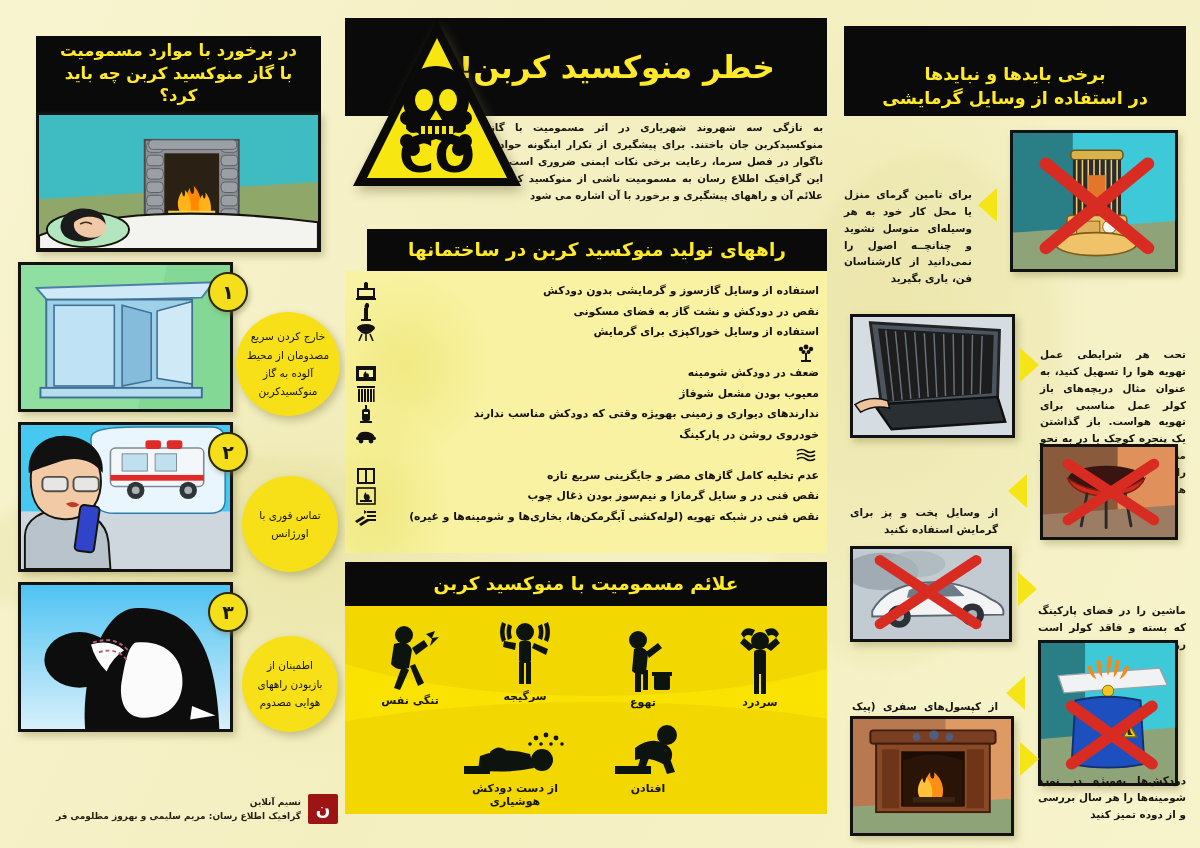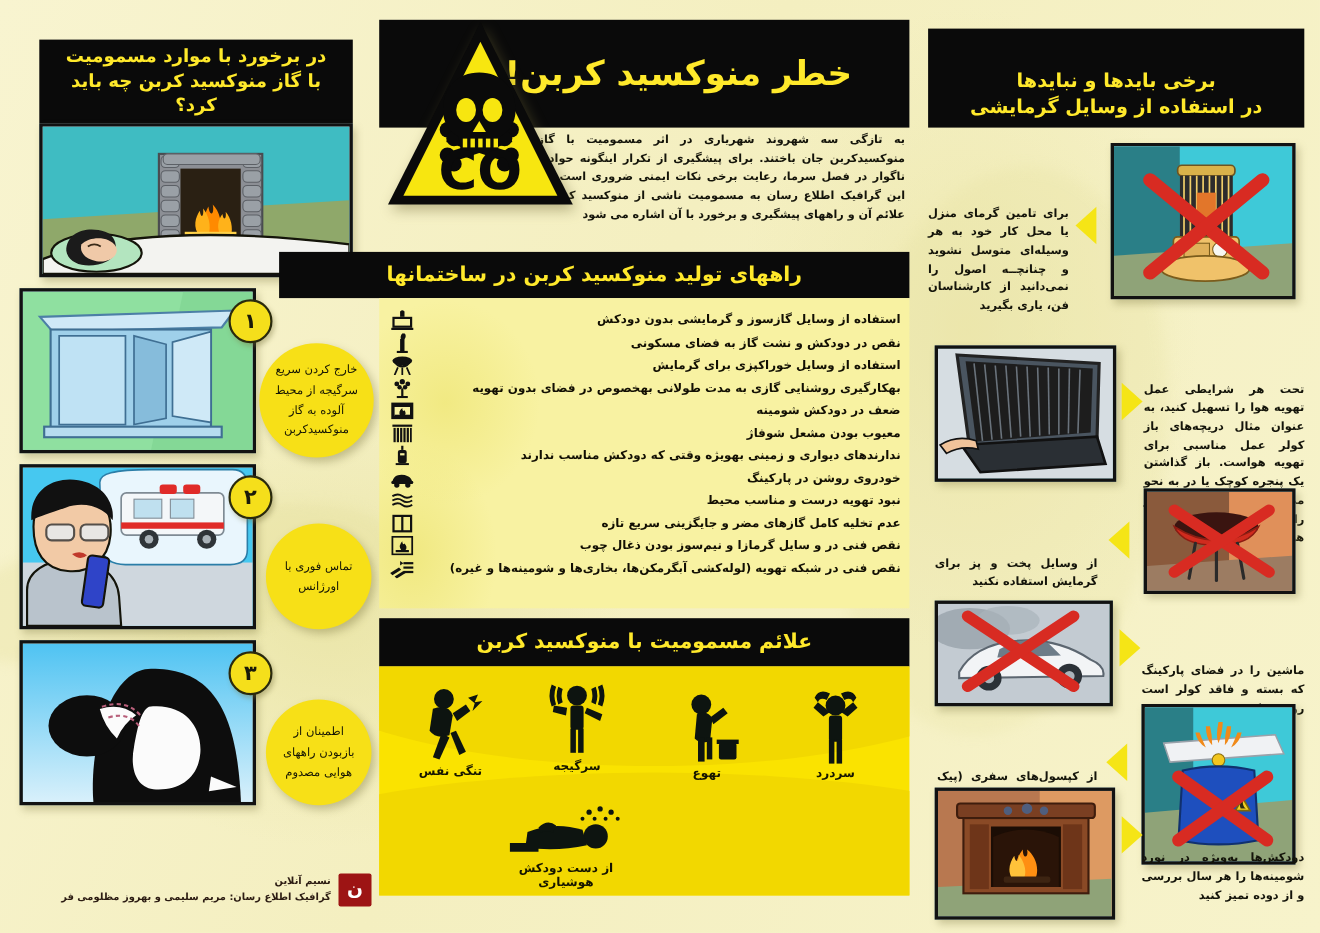--- a/index.html
+++ b/index.html
@@ -94,21 +94,21 @@
     position:absolute; left:4px; top:-4px; width:176px; height:185px; z-index:4;
     filter:drop-shadow(3px 5px 6px rgba(110,105,55,.45));
   }
   #intro {
     position:absolute; right:4px; top:102px; width:334px;
     font-size:10.2px; color:#14140a; line-height:1.66; text-align:justify;
     font-weight:bold;
   }
 
   #causes-bar {
-    margin-top:6px; height:42px; font-size:18.5px; width:573px;
+    margin-top:6px; height:42px; font-size:18.5px; width:460px;
   }
   #causes-box {
     position:relative; width:482px; height:282px;
     background:
       radial-gradient(ellipse 120px 130px at 60px 95px, rgba(240,232,125,.85) 0%, rgba(240,232,125,0) 72%),
       radial-gradient(ellipse 110px 150px at 30px 235px, rgba(238,230,120,.8) 0%, rgba(238,230,120,0) 70%),
       #f8f2a2;
     padding:10px 8px 6px 8px; display:flex; flex-direction:row;
   }
   #causes-list { flex:1; display:flex; flex-direction:column; }
@@ -217,21 +217,21 @@
         <path d="M150 0 L215 0 L215 150 L120 150Z" fill="#7fd492" opacity=".7"></path>
         <path d="M16 24 L198 18 L186 34 L28 38Z" fill="#cfe9f7" stroke="#4c7fa6" stroke-width="2"></path>
         <rect x="26" y="36" width="150" height="96" fill="#9fd0ea" stroke="#3f6f93" stroke-width="2"></rect>
         <rect x="34" y="42" width="62" height="84" fill="#bfe2f4" stroke="#3f6f93" stroke-width="1.6"></rect>
         <path d="M104 42 L134 50 L134 120 L104 126Z" fill="#86bcdb" stroke="#3f6f93" stroke-width="1.6"></path>
         <path d="M140 48 L176 38 L176 124 L140 118Z" fill="#cfe9f7" stroke="#3f6f93" stroke-width="1.6"></path>
         <rect x="20" y="128" width="166" height="10" fill="#b6dcef" stroke="#3f6f93" stroke-width="2"></rect>
       </svg>
     </div>
     <div class="numbadge" style="left:190px;top:236px">۱</div>
-    <div class="bubble" id="bubble1">خارج کردن سریع سرگیجه از محیط آلوده به گاز منوکسیدکربن</div>
+    <div class="bubble" id="bubble1">خارج کردن سریع مصدومان از محیط آلوده به گاز منوکسیدکربن</div>
 
     <div id="panel3" class="photo">
       <svg viewBox="0 0 215 150" width="100%" height="100%" preserveAspectRatio="none">
         <rect width="215" height="150" fill="#46c8f0"></rect>
         <rect y="90" width="215" height="60" fill="#cfd7de"></rect>
 
         <path d="M72 14 C72 6 84 2 120 2 L196 2 C206 2 210 8 210 18 L210 78 C210 88 204 92 194 92 L96 92 C84 92 74 86 74 76Z" fill="#e9f6fd" stroke="#2b7ea8" stroke-width="1.5"></path>
         <rect x="92" y="24" width="96" height="40" rx="5" fill="#f4f7f9" stroke="#7f8b94" stroke-width="1.6"></rect>
         <rect x="104" y="30" width="26" height="18" fill="#bfe0ef" stroke="#7f8b94"></rect>
         <rect x="138" y="30" width="22" height="18" fill="#bfe0ef" stroke="#7f8b94"></rect>
@@ -353,21 +353,20 @@
             <div class="cause-txt">استفاده از وسایل خوراکپزی برای گرمایش</div>
             <div class="cause-ico">
               <svg width="22" height="18" viewBox="0 0 22 18">
                 <ellipse cx="11" cy="5" rx="9" ry="4" fill="#111"></ellipse>
                 <path d="M3 6 q8 6 16 0 q-3 5 -8 5 q-5 0 -8 -5z" fill="#111"></path>
                 <path d="M7 11 L4 18 M11 11 L11 18 M15 11 L18 18" stroke="#111" stroke-width="1.6"></path>
               </svg>
             </div>
           </div>
           <div class="cause-row">
-            <div class="cause-txt">بهکارگیری روشنایی گازی به مدت طولانی بهخصوص در فضای بدون تهویه</div>
             <div class="cause-ico">
               <svg width="22" height="18" viewBox="0 0 22 18">
                 <circle cx="11" cy="3" r="2.4" fill="#111"></circle>
                 <circle cx="6" cy="5" r="2.2" fill="#111"></circle>
                 <circle cx="16" cy="5" r="2.2" fill="#111"></circle>
                 <circle cx="8.5" cy="8" r="2" fill="#111"></circle>
                 <circle cx="13.5" cy="8" r="2" fill="#111"></circle>
                 <rect x="10" y="9" width="2" height="8" fill="#111"></rect>
                 <rect x="6" y="16" width="10" height="2" fill="#111"></rect>
               </svg>
@@ -416,21 +415,20 @@
             <div class="cause-ico">
               <svg width="22" height="18" viewBox="0 0 22 18">
                 <path d="M2 12 q1 -5 5 -6 q5 -1 9 1 q3 1 4 5z" fill="#111"></path>
                 <rect x="1" y="11" width="20" height="3" rx="1.4" fill="#111"></rect>
                 <circle cx="6" cy="15" r="2.4" fill="#111"></circle>
                 <circle cx="16" cy="15" r="2.4" fill="#111"></circle>
               </svg>
             </div>
           </div>
           <div class="cause-row">
-            <div class="cause-txt">نبود تهویه درست و مناسب محیط</div>
             <div class="cause-ico">
               <svg width="22" height="18" viewBox="0 0 22 18">
                 <g stroke="#111" stroke-width="1.7" fill="none">
                   <path d="M2 5 q5 -3 9 0 t9 0"></path>
                   <path d="M2 9 q5 -3 9 0 t9 0"></path>
                   <path d="M2 13 q5 -3 9 0 t9 0"></path>
                 </g>
               </svg>
             </div>
           </div>
@@ -541,20 +539,34 @@
             <path d="M38 30 l12 -8 4 6 -12 9z"></path>
             <path d="M28 48 l-8 22 6 2 9 -20z"></path>
                 <path d="M36 48 l8 20 6 -3 -9 -19z"></path>
             <path d="M52 16 l9 -3 -3 7 7 -1 -9 9 2 -7z"></path>
           </g>
             </svg>
         </div>
         <div class="lbl">تنگی نفس</div>
       </div>
 
+      <div class="symp" style="left:243px;top:100px;width:120px">
+        <div class="fig">
+          <svg width="86" height="58" viewBox="0 0 86 58">
+              <g fill="#0d1410">
+            <circle cx="62" cy="13" r="10"></circle>
+            <path d="M30 26 q16 -12 30 -4 q10 6 6 16 l-8 4 q-14 -8 -28 -4z"></path>
+            <path d="M10 44 h36 v8 h-36z"></path>
+            <path d="M56 36 l6 16 8 -2 -6 -16z"></path>
+                <path d="M36 34 l-4 14 7 2 5 -14z"></path>
+          </g>
+            </svg>
+        </div>
+        <div class="lbl">افتادن</div>
+      </div>
 
       <div class="symp" style="left:100px;top:100px;width:140px">
         <div class="fig">
           <svg width="110" height="58" viewBox="0 0 110 58">
               <g fill="#0d1410">
             <circle cx="82" cy="38" r="11"></circle>
             <path d="M20 34 q24 -10 50 -2 l4 14 q-28 6 -56 2z"></path>
             <path d="M4 44 h26 v8 h-26z"></path>
             <path d="M30 30 q8 -8 16 -2 l-3 7 q-6 -4 -11 0z"></path>
             <g>

